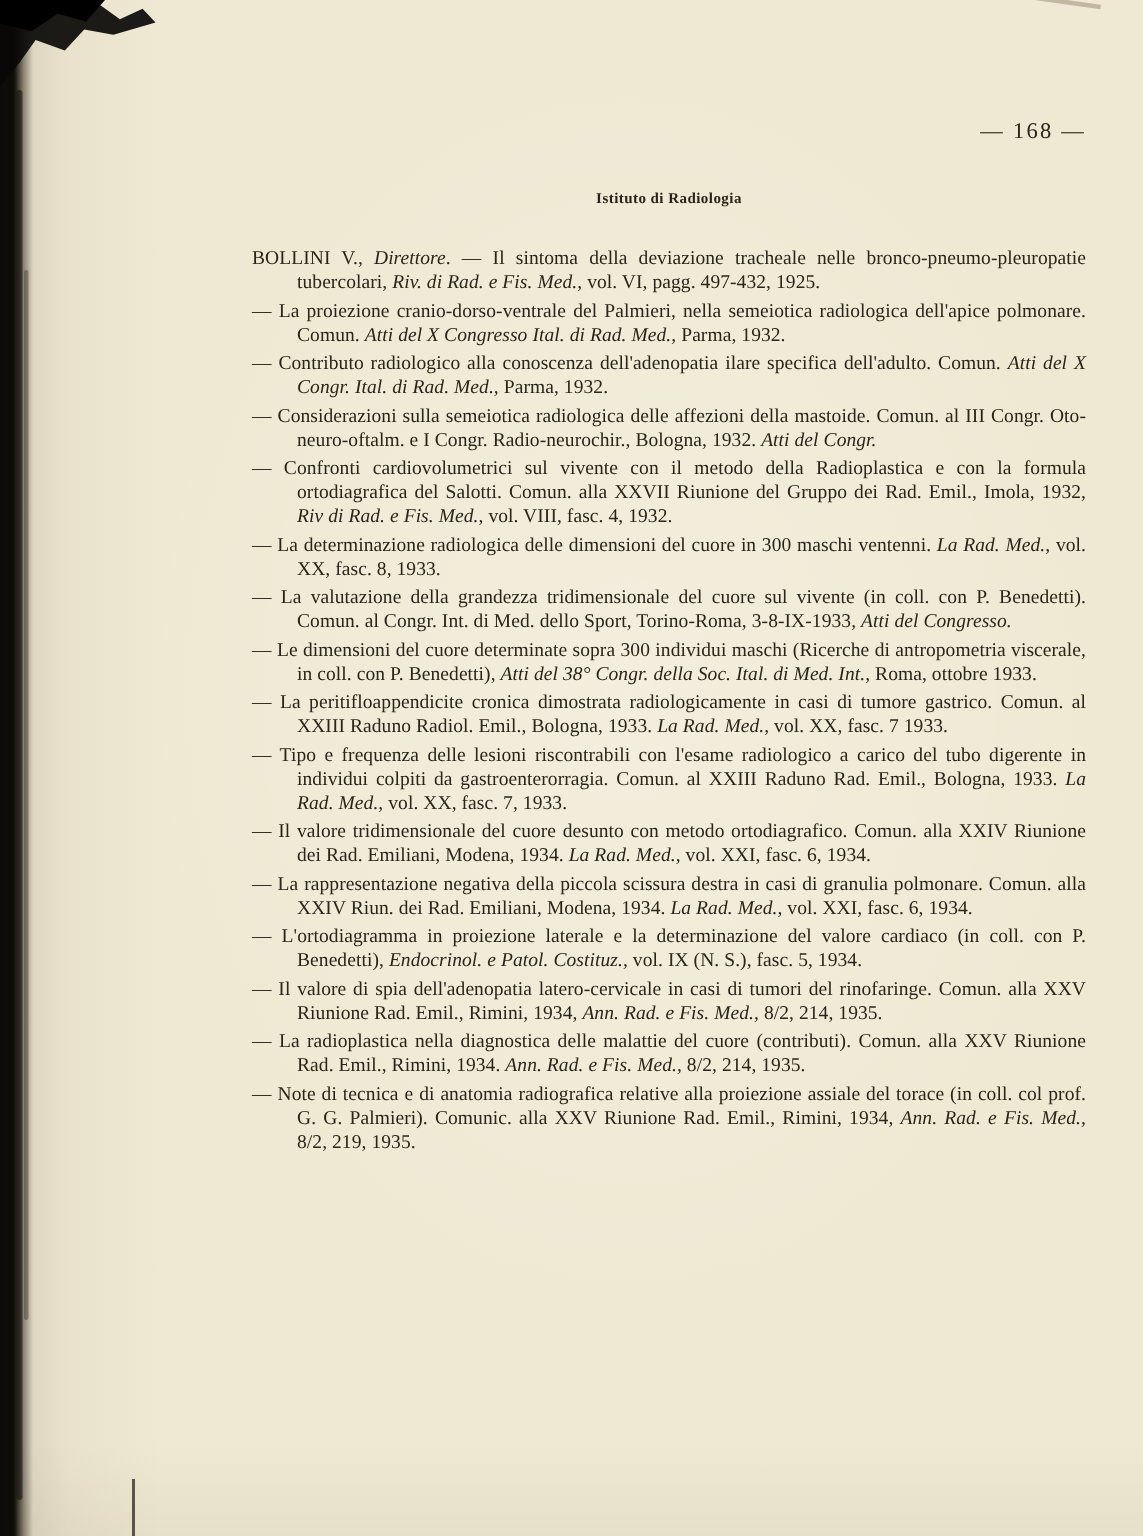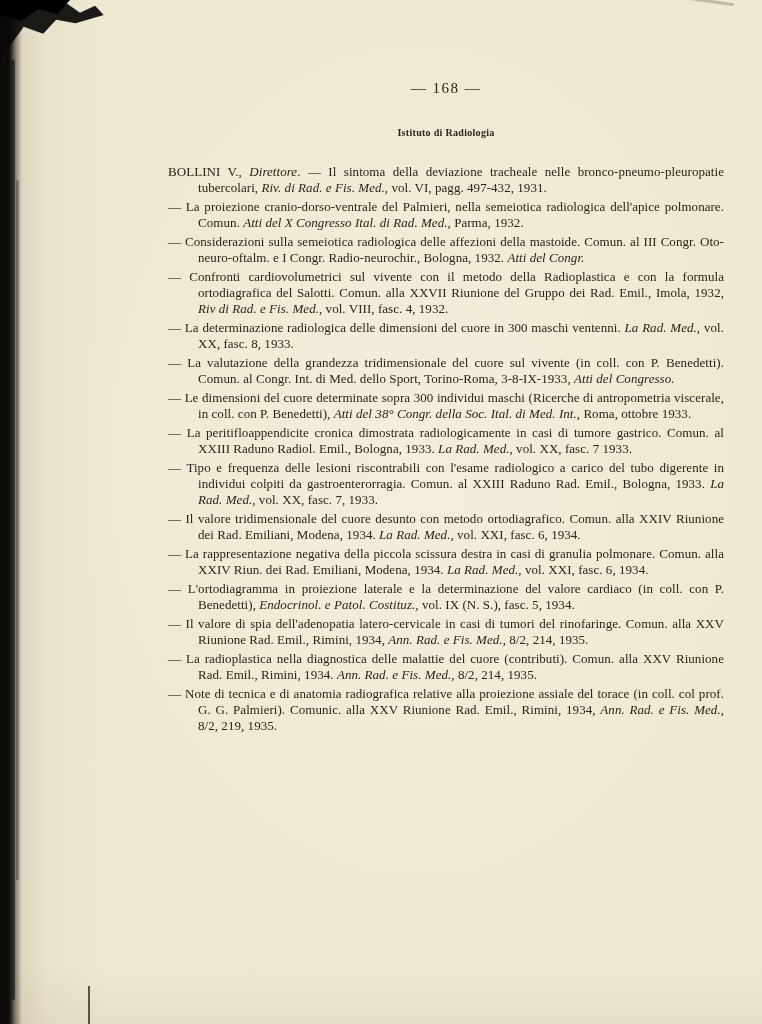--- a/index.html
+++ b/index.html
@@ -47,21 +47,21 @@
     position:absolute;left:88px;top:986px;width:2px;height:38px;background:#2a261d;opacity:.75;
   }
   .top-right-mark{
     position:absolute;left:688px;top:0;width:46px;height:3px;background:#6a5f49;opacity:.35;transform:rotate(8deg);
   }
   
   .page-content{
     position:absolute;left:168px;top:80px;width:556px;color:var(--ink);
   }
   .page-number{
-    text-align:center;font-size:15px;letter-spacing:1.5px;margin:0 0 30px 0;
+    text-align:right;font-size:15px;letter-spacing:1.5px;margin:0 0 30px 0;
   }
   .heading{
     text-align:center;font-size:10px;font-weight:bold;margin:0 0 26px 0;letter-spacing:.3px;
   }
   .entries{margin:0;padding:0;}
   .entry{
     font-size:13px;line-height:16px;text-align:justify;
     margin:0 0 3px 0;padding-left:30px;text-indent:-30px;
     letter-spacing:.05px;
   }
@@ -77,22 +77,23 @@
 <div class="spine-streak streak-c"></div>
 <div class="corner-blob"></div>
 <div class="corner-blob2"></div>
 <div class="bottom-line"></div>
 <div class="top-right-mark"></div>
 
 <div class="page-content">
   <p class="page-number">— 168 —</p>
   <h1 class="heading">Istituto di Radiologia</h1>
   <div class="entries" id="entries">
-      <p class="entry"><span>BOLLINI V., </span><span class="it">Direttore</span><span>. — Il sintoma della deviazione tracheale nelle bronco-pneumo-pleuropatie tubercolari, </span><span class="it">Riv. di Rad. e Fis. Med.,</span><span> vol. VI, pagg. 497-432, 1931.</span></p>
+      <p class="entry"><span>BOLLINI V., </span><span class="it">Direttore</span><span>. — Il sintoma della deviazione tracheale nelle bronco-pneumo-pleuropatie tubercolari, </span><span class="it">Riv. di Rad. e Fis. Med.,</span><span> vol. VI, pagg. 497-432, 1925.</span></p>
       <p class="entry"><span>— La proiezione cranio-dorso-ventrale del Palmieri, nella semeiotica radiologica dell'apice polmonare. Comun. </span><span class="it">Atti del X Congresso Ital. di Rad. Med.,</span><span> Parma, 1932.</span></p>
+      <p class="entry"><span>— Contributo radiologico alla conoscenza dell'adenopatia ilare specifica dell'adulto. Comun. </span><span class="it">Atti del X Congr. Ital. di Rad. Med.,</span><span> Parma, 1932.</span></p>
       <p class="entry"><span>— Considerazioni sulla semeiotica radiologica delle affezioni della mastoide. Comun. al III Congr. Oto-neuro-oftalm. e I Congr. Radio-neurochir., Bologna, 1932. </span><span class="it">Atti del Congr.</span></p>
       <p class="entry"><span>— Confronti cardiovolumetrici sul vivente con il metodo della Radioplastica e con la formula ortodiagrafica del Salotti. Comun. alla XXVII Riunione del Gruppo dei Rad. Emil., Imola, 1932, </span><span class="it">Riv di Rad. e Fis. Med.,</span><span> vol. VIII, fasc. 4, 1932.</span></p>
       <p class="entry"><span>— La determinazione radiologica delle dimensioni del cuore in 300 maschi ventenni. </span><span class="it">La Rad. Med.,</span><span> vol. XX, fasc. 8, 1933.</span></p>
       <p class="entry"><span>— La valutazione della grandezza tridimensionale del cuore sul vivente (in coll. con P. Benedetti). Comun. al Congr. Int. di Med. dello Sport, Torino-Roma, 3-8-IX-1933, </span><span class="it">Atti del Congresso.</span></p>
       <p class="entry"><span>— Le dimensioni del cuore determinate sopra 300 individui maschi (Ricerche di antropometria viscerale, in coll. con P. Benedetti), </span><span class="it">Atti del 38° Congr. della Soc. Ital. di Med. Int.,</span><span> Roma, ottobre 1933.</span></p>
       <p class="entry"><span>— La peritifloappendicite cronica dimostrata radiologicamente in casi di tumore gastrico. Comun. al XXIII Raduno Radiol. Emil., Bologna, 1933. </span><span class="it">La Rad. Med.,</span><span> vol. XX, fasc. 7 1933.</span></p>
       <p class="entry"><span>— Tipo e frequenza delle lesioni riscontrabili con l'esame radiologico a carico del tubo digerente in individui colpiti da gastroenterorragia. Comun. al XXIII Raduno Rad. Emil., Bologna, 1933. </span><span class="it">La Rad. Med.,</span><span> vol. XX, fasc. 7, 1933.</span></p>
       <p class="entry"><span>— Il valore tridimensionale del cuore desunto con metodo ortodiagrafico. Comun. alla XXIV Riunione dei Rad. Emiliani, Modena, 1934. </span><span class="it">La Rad. Med.,</span><span> vol. XXI, fasc. 6, 1934.</span></p>
       <p class="entry"><span>— La rappresentazione negativa della piccola scissura destra in casi di granulia polmonare. Comun. alla XXIV Riun. dei Rad. Emiliani, Modena, 1934. </span><span class="it">La Rad. Med.,</span><span> vol. XXI, fasc. 6, 1934.</span></p>
       <p class="entry"><span>— L'ortodiagramma in proiezione laterale e la determinazione del valore cardiaco (in coll. con P. Benedetti), </span><span class="it">Endocrinol. e Patol. Costituz.,</span><span> vol. IX (N. S.), fasc. 5, 1934.</span></p>

